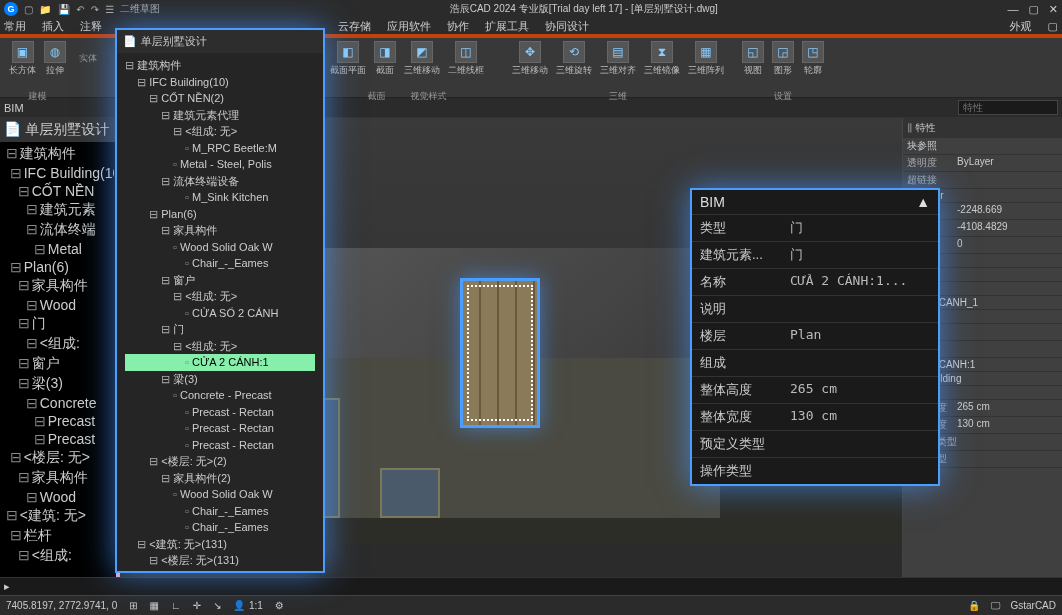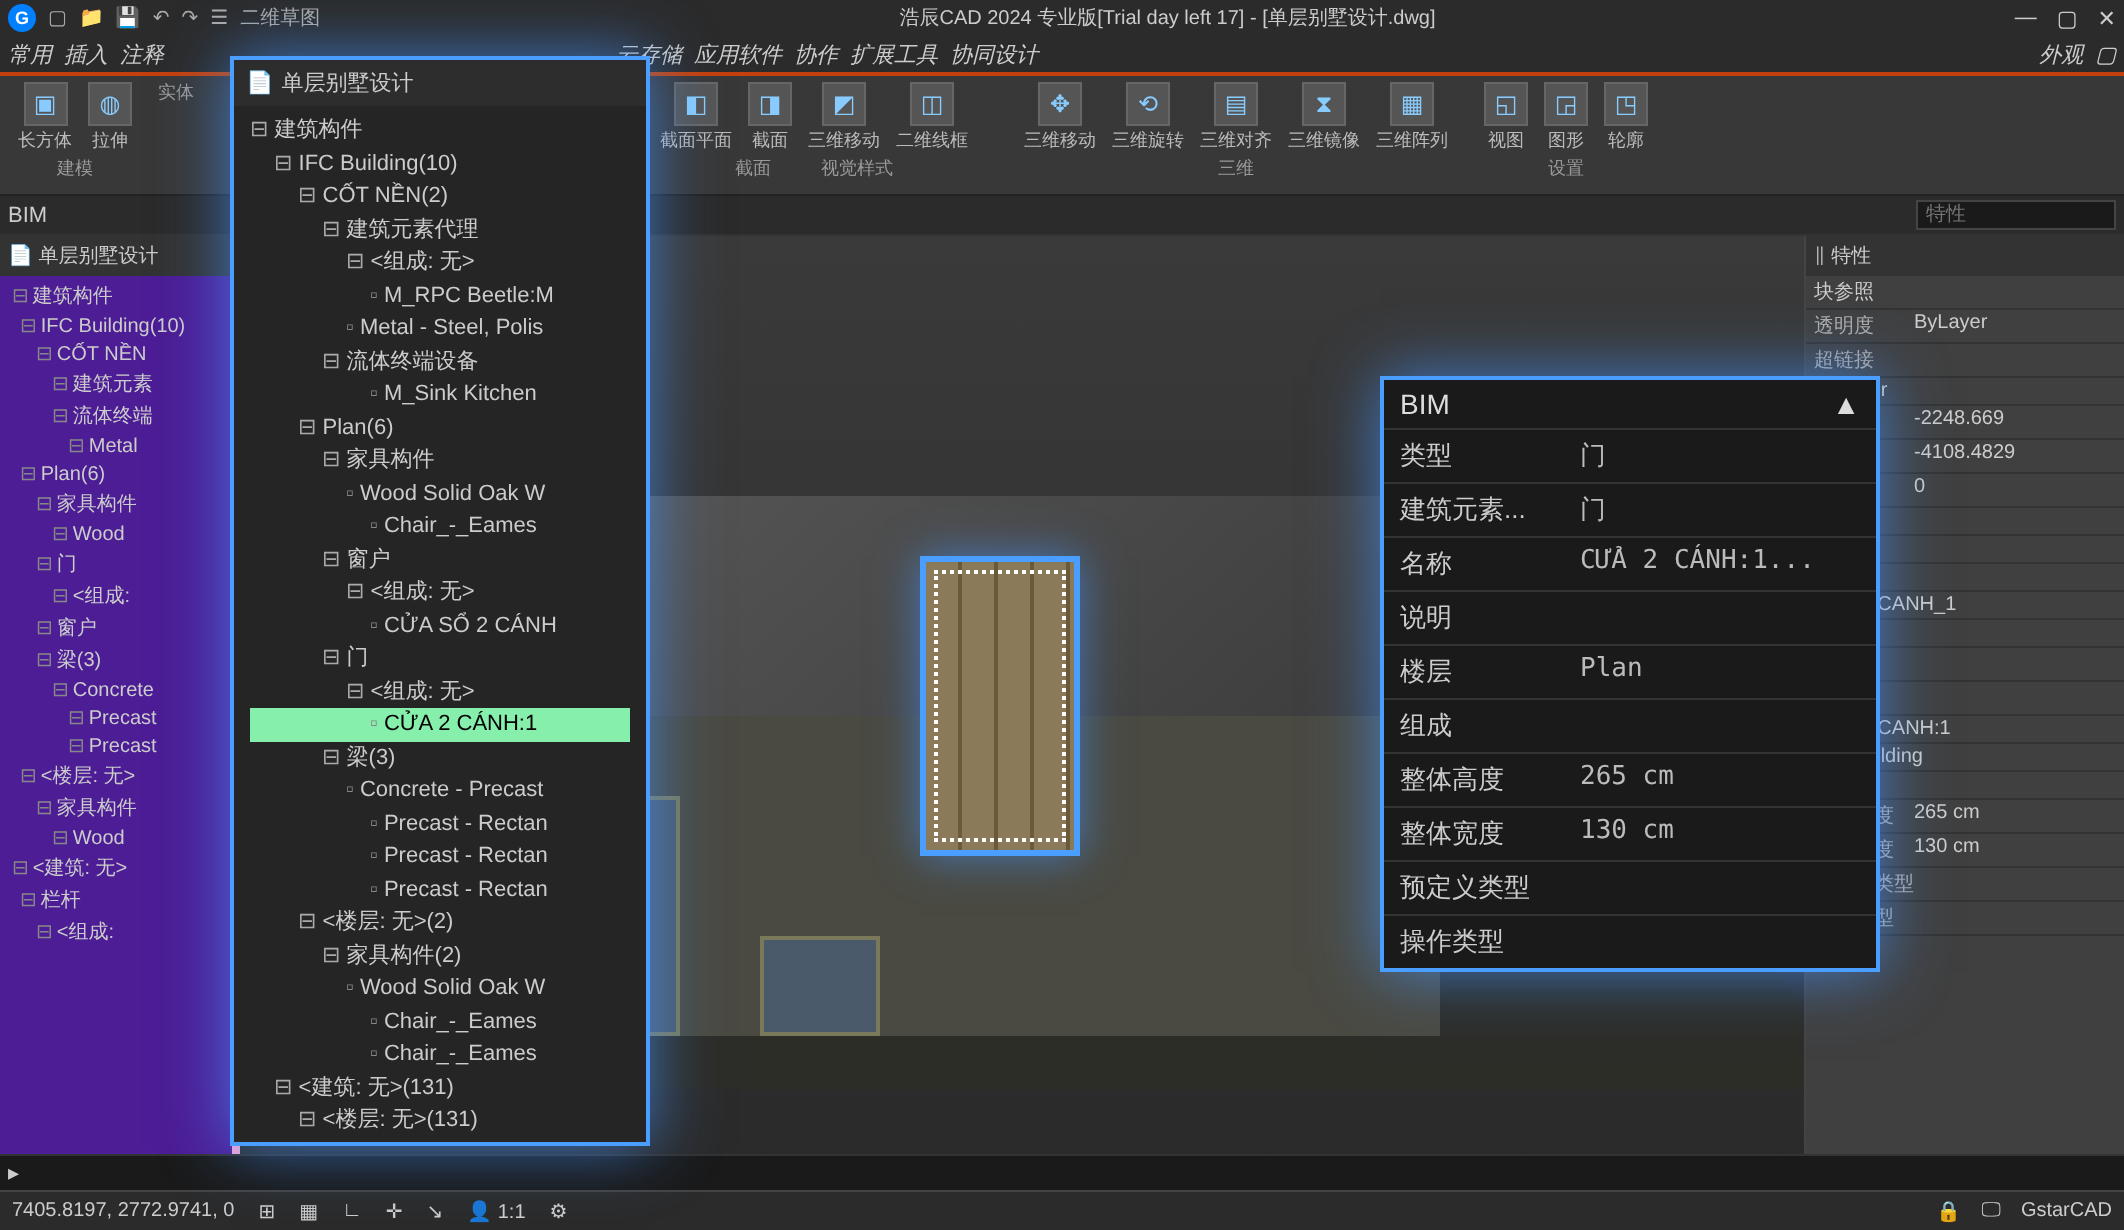--- a/index.html
+++ b/index.html
@@ -5,38 +5,38 @@
 * { margin: 0; padding: 0; box-sizing: border-box; font-family: "Microsoft YaHei", sans-serif; }
 body { background: #1a1a1a; color: #ccc; font-size: 11px; width: 1062px; height: 615px; overflow: hidden; position: relative; }
 
 .title-bar { height: 18px; background: #2b2b2b; display: flex; align-items: center; padding: 0 4px; }
 .logo { width: 14px; height: 14px; background: #0080ff; border-radius: 50%; margin-right: 6px; display: flex; align-items: center; justify-content: center; color: #fff; font-size: 9px; font-weight: bold; }
 .title-icons { display: flex; gap: 6px; align-items: center; }
 .title-icons span { color: #aaa; font-size: 10px; cursor: pointer; }
 .title-text { flex: 1; text-align: center; font-size: 10px; color: #ccc; }
 .win-controls { display: flex; gap: 10px; font-size: 11px; }
 
-.menu-bar { height: 20px; background: #2b2b2b; display: flex; align-items: center; padding: 0 4px; gap: 6px; border-bottom: 2px solid #c2410c; font-style: italic; }
+.menu-bar { height: 20px; background: #2b2b2b; display: flex; align-items: center; padding: 0 4px; gap: 16px; border-bottom: 4px solid #c2410c; }
 .menu-bar span { font-size: 11px; color: #ccc; cursor: pointer; }
 .menu-right { margin-left: auto; }
 
 .ribbon { height: 60px; background: #383838; display: flex; align-items: flex-start; padding: 2px 4px; border-bottom: 1px solid #222; }
 .ribbon-group { display: flex; flex-direction: column; align-items: center; margin: 0 2px; }
 .ribbon-row { display: flex; gap: 2px; flex-wrap: wrap; align-items: flex-start; }
 .ribbon-btn { display: flex; flex-direction: column; align-items: center; padding: 1px 3px; cursor: pointer; }
 .ribbon-icon { width: 22px; height: 22px; background: #555; border: 1px solid #666; display: flex; align-items: center; justify-content: center; font-size: 12px; color: #8cf; }
 .ribbon-label { font-size: 9px; margin-top: 1px; color: #bbb; }
-.ribbon-group-label { font-size: 9px; color: #999; margin-top: 0; }
+.ribbon-group-label { font-size: 9px; color: #999; margin-top: 12px; }
 
 .sub-bar { height: 20px; background: #2b2b2b; display: flex; align-items: center; padding: 0 4px; border-bottom: 1px solid #333; gap: 8px; }
 .sub-bar input { background: #1a1a1a; border: 1px solid #444; color: #ccc; font-size: 10px; padding: 1px 4px; width: 100px; }
 
 .workspace { position: relative; height: 475px; background: #1a1a1a; display: flex; }
 
-.left-panel { width: 120px; background: #4c1d95; border-right: 4px solid #f9a8d4; overflow: hidden; font-size: 10px; }
+.left-panel { width: 120px; background: #000000; border-right: 4px solid #f9a8d4; overflow: hidden; font-size: 14px; }
 .left-panel .title { padding: 3px 4px; background: #333; }
 .tree { padding: 2px; }
 .tree-item { padding: 1px 0 1px 4px; white-space: nowrap; overflow: hidden; cursor: pointer; }
 .tree-item.l1 { padding-left: 8px; }
 .tree-item.l2 { padding-left: 16px; }
 .tree-item.l3 { padding-left: 24px; }
 .tree-item.l4 { padding-left: 32px; }
 .tree-toggle { color: #888; margin-right: 2px; }
 
 .viewport { flex: 1; background: linear-gradient(180deg, #3a3a3a 0%, #2a2a2a 100%); position: relative; overflow: hidden; }

